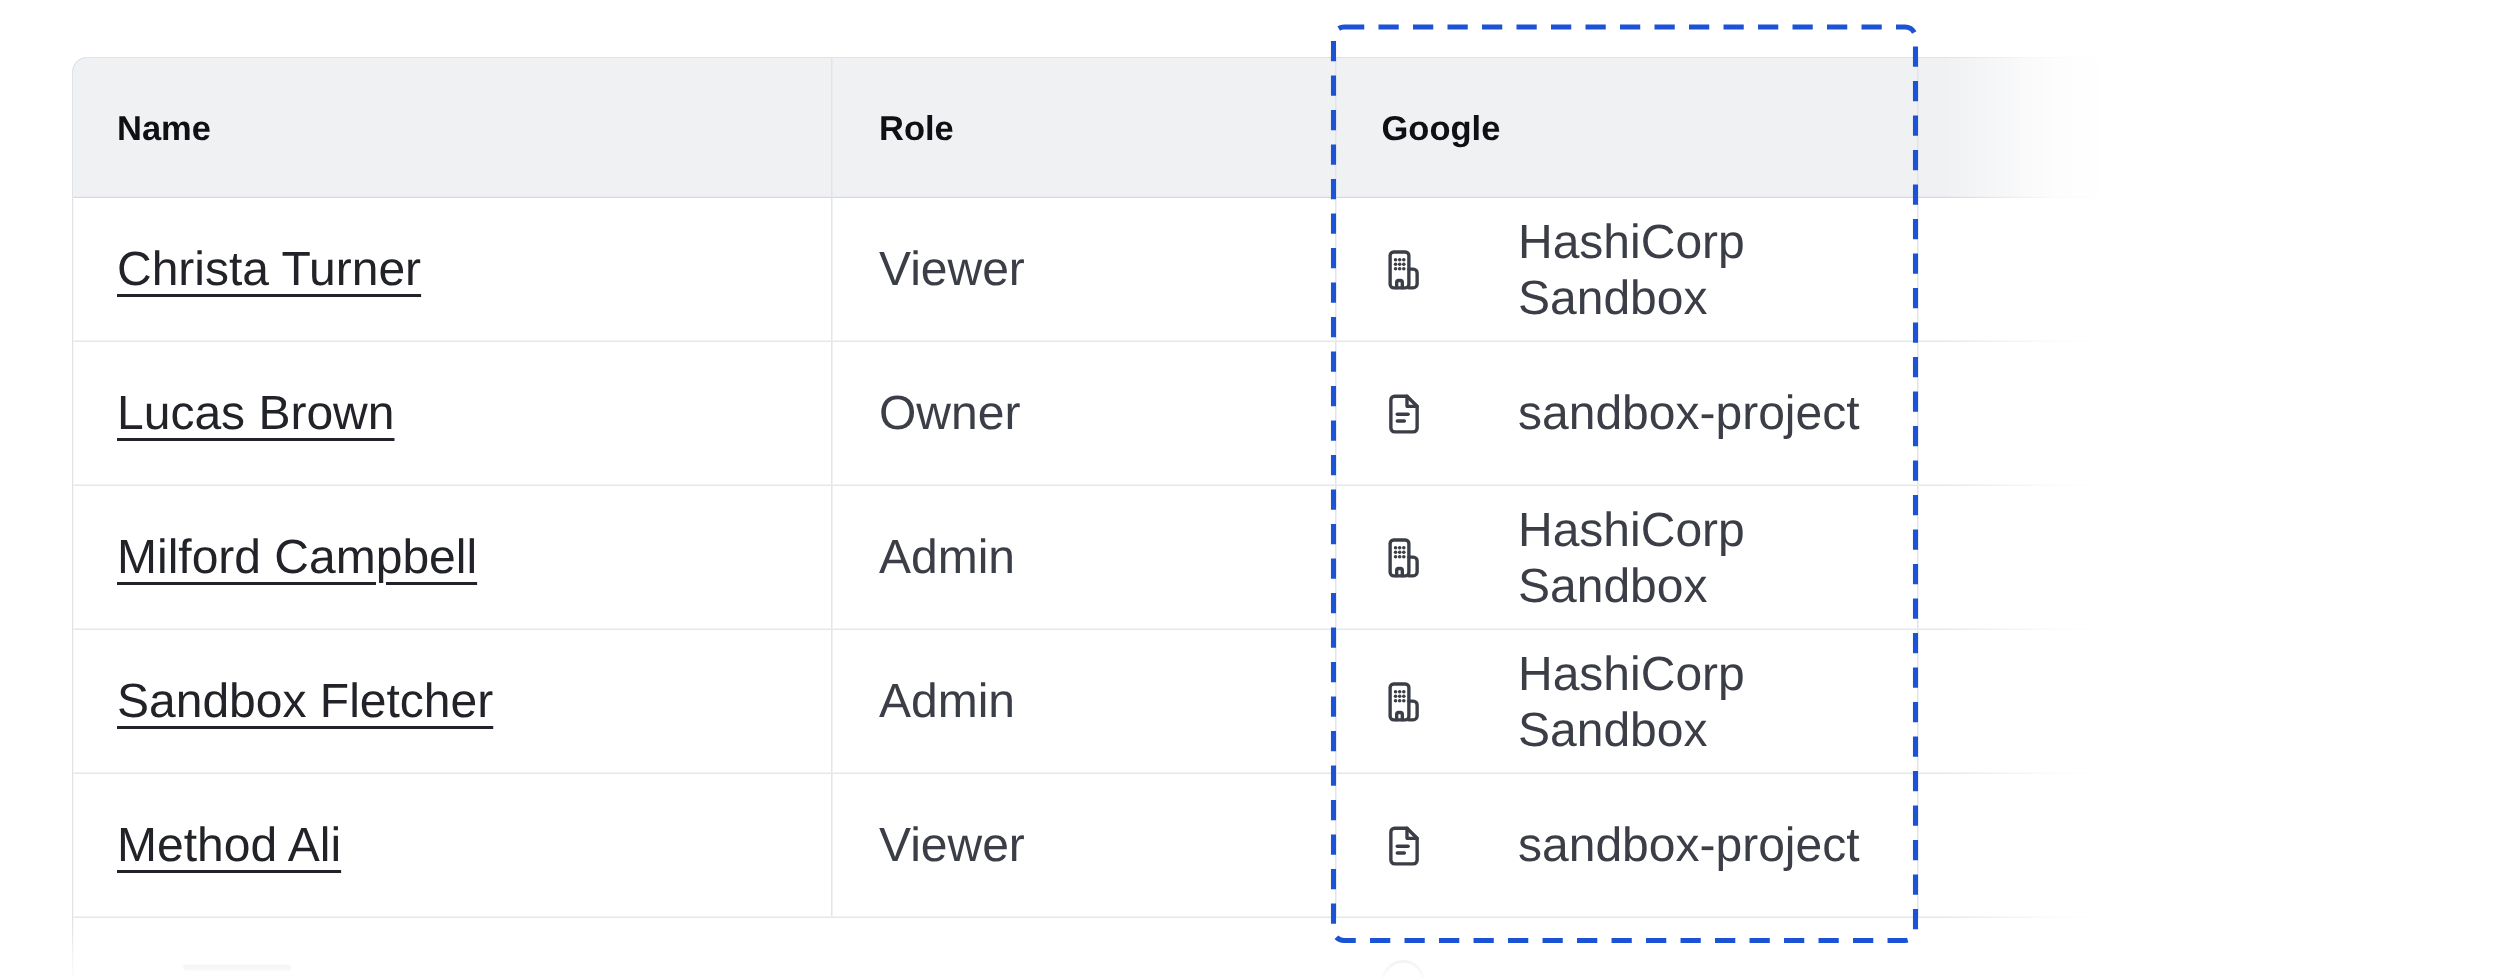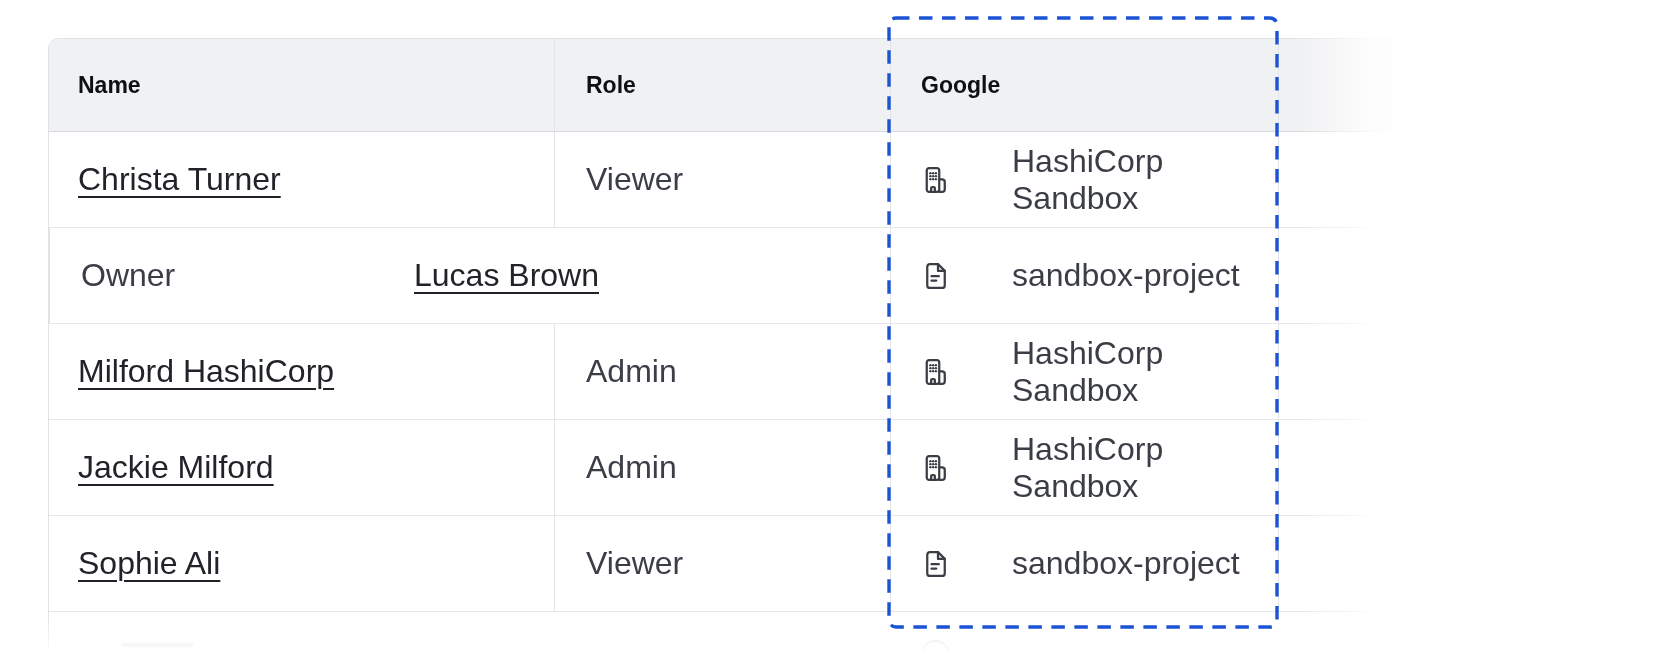--- a/index.html
+++ b/index.html
@@ -131,25 +131,25 @@
       <span class="icon-slot">
   <svg viewBox="0 0 16 16" aria-hidden="true">
     <path fill="var(--github_icon,#2b3036)" d="M8 0C3.58 0 0 3.58 0 8c0 3.54 2.29 6.53 5.47 7.59.4.07.55-.17.55-.38 0-.19-.01-.82-.01-1.49-2.01.37-2.53-.49-2.69-.94-.09-.23-.48-.94-.82-1.13-.28-.15-.68-.52-.01-.53.63-.01 1.08.58 1.23.82.72 1.21 1.87.87 2.33.66.07-.52.28-.87.51-1.07-1.78-.2-3.64-.89-3.64-3.95 0-.87.31-1.59.82-2.15-.08-.2-.36-1.02.08-2.12 0 0 .67-.21 2.2.82.64-.18 1.32-.27 2-.27s1.36.09 2 .27c1.53-1.04 2.2-.82 2.2-.82.44 1.1.16 1.92.08 2.12.51.56.82 1.27.82 2.15 0 3.07-1.87 3.75-3.65 3.95.29.25.54.73.54 1.48 0 1.07-.01 1.93-.01 2.2 0 .21.15.46.55.38A8.01 8.01 0 0 0 16 8c0-4.42-3.58-8-8-8z"></path>
   </svg>
 </span>
       <span>GitHub</span>
     </div>
   </div>
 
   <div class="trow">
+    <div class="td col-name">
+      <a class="name-link">Lucas Brown</a>
+    </div>
     <div class="td col-role">
       <span>Owner</span>
-    </div>
-    <div class="td col-name">
-      <a class="name-link">Lucas Brown</a>
     </div>
     <div class="td col-scope cell-with-icon">
       <span class="icon-slot">
   <svg viewBox="0 0 24 24" aria-hidden="true">
     <g class="stroke-icon">
       <path d="M13.6 2.5 H7 a2 2 0 0 0 -2 2 v15 a2 2 0 0 0 2 2 h10 a2 2 0 0 0 2 -2 V7.9 z"></path>
       <path d="M13.6 2.5 V7.9 H19"></path>
       <line x1="8.4" y1="12.1" x2="14.2" y2="12.1"></line>
       <line x1="8.4" y1="15.7" x2="12.2" y2="15.7"></line>
     </g>
@@ -163,21 +163,21 @@
   <svg viewBox="0 0 16 16" aria-hidden="true">
     <path fill="var(--github_icon,#2b3036)" d="M8 0C3.58 0 0 3.58 0 8c0 3.54 2.29 6.53 5.47 7.59.4.07.55-.17.55-.38 0-.19-.01-.82-.01-1.49-2.01.37-2.53-.49-2.69-.94-.09-.23-.48-.94-.82-1.13-.28-.15-.68-.52-.01-.53.63-.01 1.08.58 1.23.82.72 1.21 1.87.87 2.33.66.07-.52.28-.87.51-1.07-1.78-.2-3.64-.89-3.64-3.95 0-.87.31-1.59.82-2.15-.08-.2-.36-1.02.08-2.12 0 0 .67-.21 2.2.82.64-.18 1.32-.27 2-.27s1.36.09 2 .27c1.53-1.04 2.2-.82 2.2-.82.44 1.1.16 1.92.08 2.12.51.56.82 1.27.82 2.15 0 3.07-1.87 3.75-3.65 3.95.29.25.54.73.54 1.48 0 1.07-.01 1.93-.01 2.2 0 .21.15.46.55.38A8.01 8.01 0 0 0 16 8c0-4.42-3.58-8-8-8z"></path>
   </svg>
 </span>
       <span>GitHub</span>
     </div>
   </div>
 
   <div class="trow">
     <div class="td col-name">
-      <a class="name-link">Milford HashiCorp</a>
+      <a class="name-link">Milford Campbell</a>
     </div>
     <div class="td col-role">
       <span>Admin</span>
     </div>
     <div class="td col-scope cell-with-icon">
       <span class="icon-slot">
   <svg viewBox="0 0 24 24" aria-hidden="true">
     <g class="stroke-icon">
       <rect x="4.6" y="2.4" width="10" height="19.1" rx="1.9"></rect>
       <path d="M14.6 11.5 h2.3 a2.1 2.1 0 0 1 2.1 2.1 v5.8 a2.1 2.1 0 0 1 -2.1 2.1 h-2.3"></path>
@@ -207,21 +207,21 @@
     <path fill="var(--google_yellow,#fbbc05)" d="M3.964 10.71A5.41 5.41 0 0 1 3.682 9c0-.593.102-1.17.282-1.71V4.958H.957A8.996 8.996 0 0 0 0 9c0 1.452.348 2.827.957 4.042l3.007-2.332z"></path>
     <path fill="var(--google_red,#ea4335)" d="M9 3.58c1.321 0 2.508.454 3.44 1.345l2.582-2.58C13.463.891 11.426 0 9 0A8.997 8.997 0 0 0 .957 4.958L3.964 7.29C4.672 5.163 6.656 3.58 9 3.58z"></path>
   </svg>
 </span>
       <span>Google</span>
     </div>
   </div>
 
   <div class="trow">
     <div class="td col-name">
-      <a class="name-link">Jackie Milford</a>
+      <a class="name-link">Sandbox Fletcher</a>
     </div>
     <div class="td col-role">
       <span>Admin</span>
     </div>
     <div class="td col-scope cell-with-icon">
       <span class="icon-slot">
   <svg viewBox="0 0 24 24" aria-hidden="true">
     <g class="stroke-icon">
       <rect x="4.6" y="2.4" width="10" height="19.1" rx="1.9"></rect>
       <path d="M14.6 11.5 h2.3 a2.1 2.1 0 0 1 2.1 2.1 v5.8 a2.1 2.1 0 0 1 -2.1 2.1 h-2.3"></path>
@@ -248,21 +248,21 @@
   <svg viewBox="0 0 16 16" aria-hidden="true">
     <path fill="var(--github_icon,#2b3036)" d="M8 0C3.58 0 0 3.58 0 8c0 3.54 2.29 6.53 5.47 7.59.4.07.55-.17.55-.38 0-.19-.01-.82-.01-1.49-2.01.37-2.53-.49-2.69-.94-.09-.23-.48-.94-.82-1.13-.28-.15-.68-.52-.01-.53.63-.01 1.08.58 1.23.82.72 1.21 1.87.87 2.33.66.07-.52.28-.87.51-1.07-1.78-.2-3.64-.89-3.64-3.95 0-.87.31-1.59.82-2.15-.08-.2-.36-1.02.08-2.12 0 0 .67-.21 2.2.82.64-.18 1.32-.27 2-.27s1.36.09 2 .27c1.53-1.04 2.2-.82 2.2-.82.44 1.1.16 1.92.08 2.12.51.56.82 1.27.82 2.15 0 3.07-1.87 3.75-3.65 3.95.29.25.54.73.54 1.48 0 1.07-.01 1.93-.01 2.2 0 .21.15.46.55.38A8.01 8.01 0 0 0 16 8c0-4.42-3.58-8-8-8z"></path>
   </svg>
 </span>
       <span>GitHub</span>
     </div>
   </div>
 
   <div class="trow">
     <div class="td col-name">
-      <a class="name-link">Sophie Ali</a>
+      <a class="name-link">Method Ali</a>
     </div>
     <div class="td col-role">
       <span>Viewer</span>
     </div>
     <div class="td col-scope cell-with-icon">
       <span class="icon-slot">
   <svg viewBox="0 0 24 24" aria-hidden="true">
     <g class="stroke-icon">
       <path d="M13.6 2.5 H7 a2 2 0 0 0 -2 2 v15 a2 2 0 0 0 2 2 h10 a2 2 0 0 0 2 -2 V7.9 z"></path>
       <path d="M13.6 2.5 V7.9 H19"></path>

